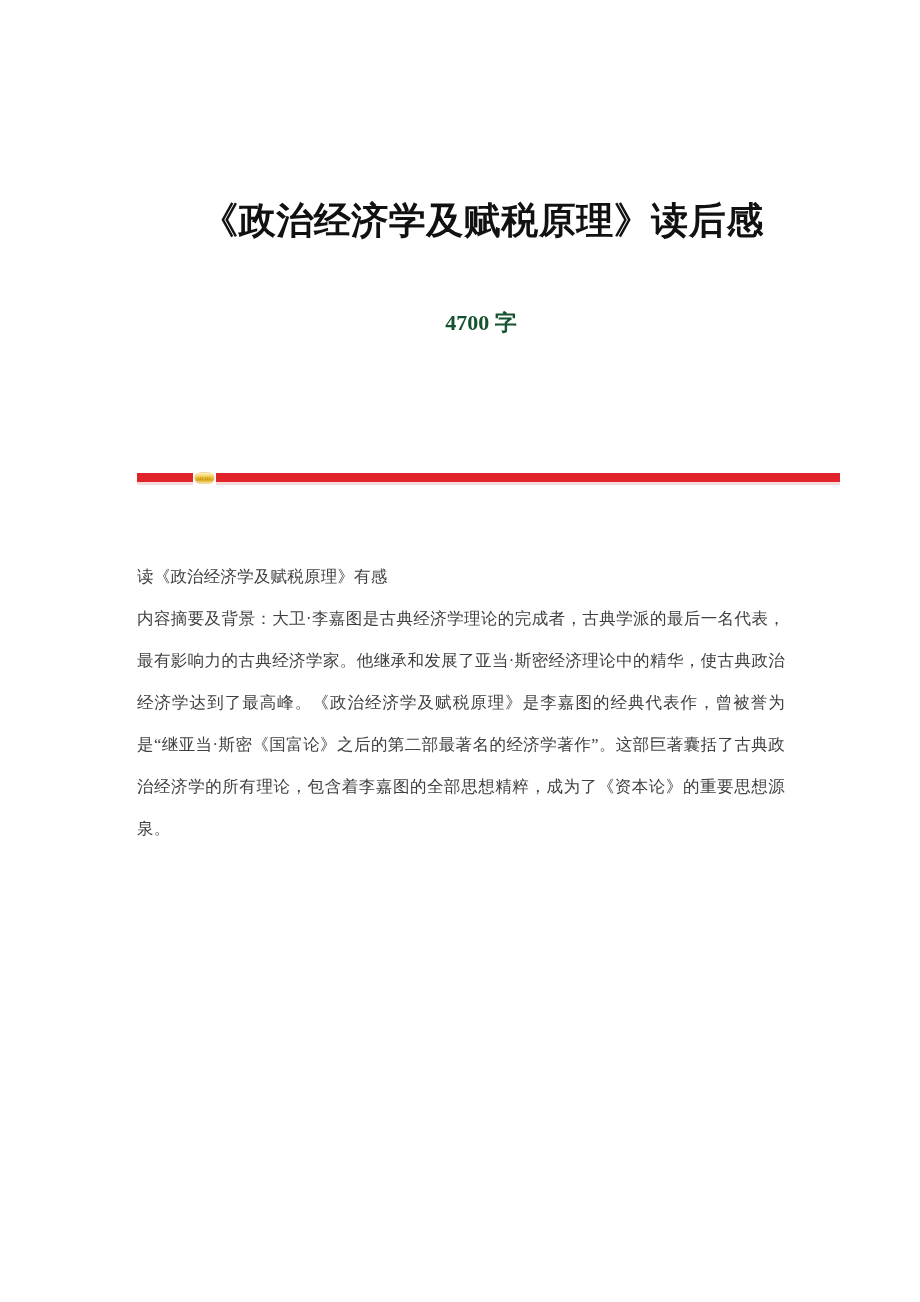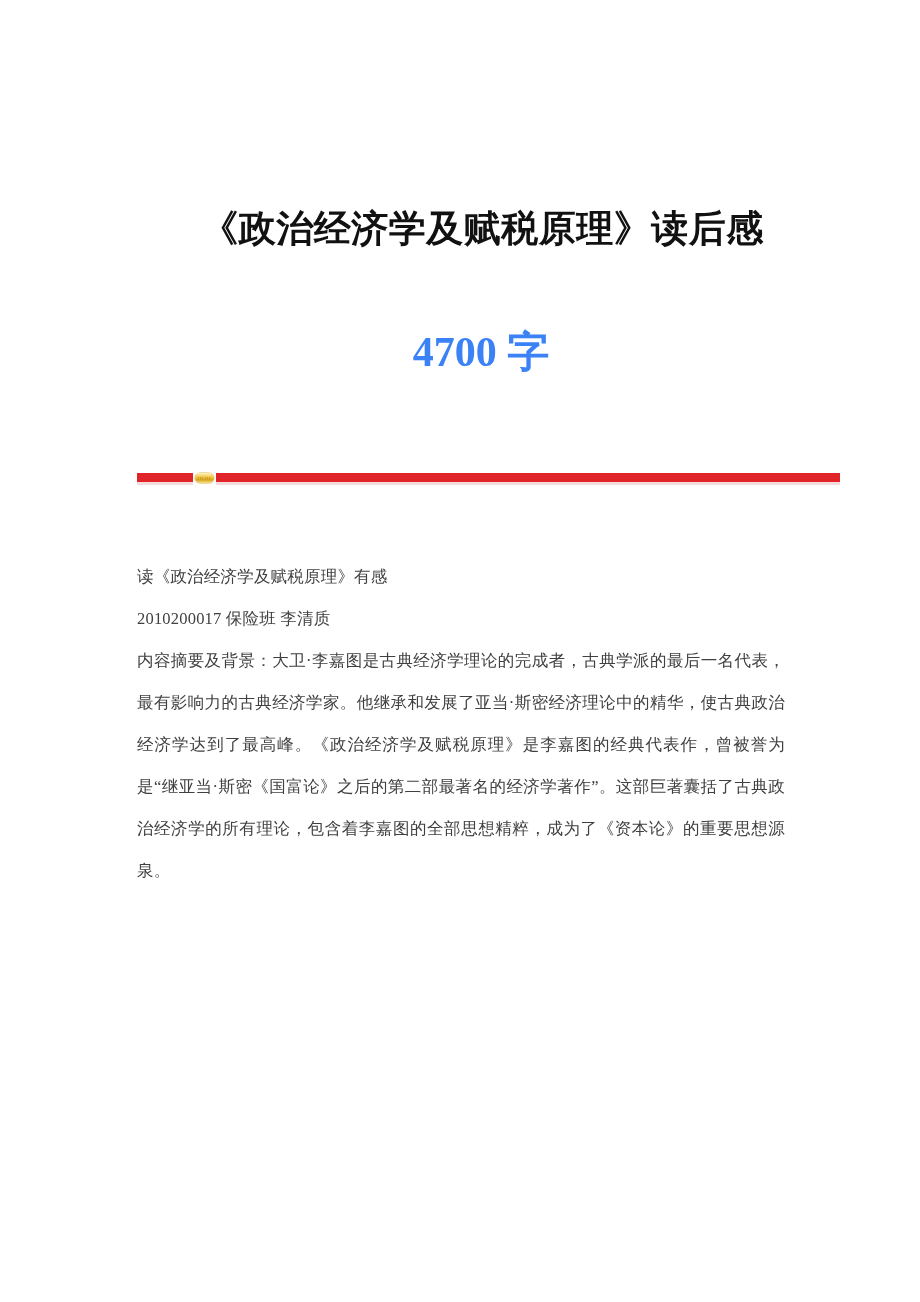--- a/index.html
+++ b/index.html
@@ -31,30 +31,30 @@
     width: 920px;
     text-align: center;
   }
   .doc-title {
     font-family: "Liberation Serif", "DejaVu Serif", serif;
     font-size: 37px;
     font-weight: 700;
     line-height: 1.35;
     letter-spacing: 0.5px;
     color: #111111;
-    margin: 8px;
+    margin: 0;
     white-space: nowrap;
     padding-left: 45px;
   }
   .doc-subtitle {
     font-family: "Liberation Serif", "DejaVu Serif", serif;
-    font-size: 42px;
+    font-size: 22px;
     font-weight: 700;
     line-height: 1.35;
-    color: #3b82f6;
+    color: #14532d;
     margin: 0;
     padding-top: 62px;
     white-space: nowrap;
     padding-left: 42px;
   }
 
   
   .divider {
     position: absolute;
     left: 137px;
@@ -151,17 +151,16 @@
   <div class="divider">
     <div class="divider-bar-left"></div>
     <div class="divider-shadow-left"></div>
     <div class="divider-ornament"></div>
     <div class="divider-bar-right"></div>
     <div class="divider-shadow-right"></div>
   </div>
 
   <div class="body-block">
     <p class="body-line">读《政治经济学及赋税原理》有感</p>
-    <p class="body-line">2010200017 保险班 李清质</p>
     <p class="body-para">内容摘要及背景：大卫·李嘉图是古典经济学理论的完成者，古典学派的最后一名代表，最有影响力的古典经济学家。他继承和发展了亚当·斯密经济理论中的精华，使古典政治经济学达到了最高峰。《政治经济学及赋税原理》是李嘉图的经典代表作，曾被誉为是“继亚当·斯密《国富论》之后的第二部最著名的经济学著作”。这部巨著囊括了古典政治经济学的所有理论，包含着李嘉图的全部思想精粹，成为了《资本论》的重要思想源泉。</p>
   </div>
 
 </div>
 
 </body></html>

